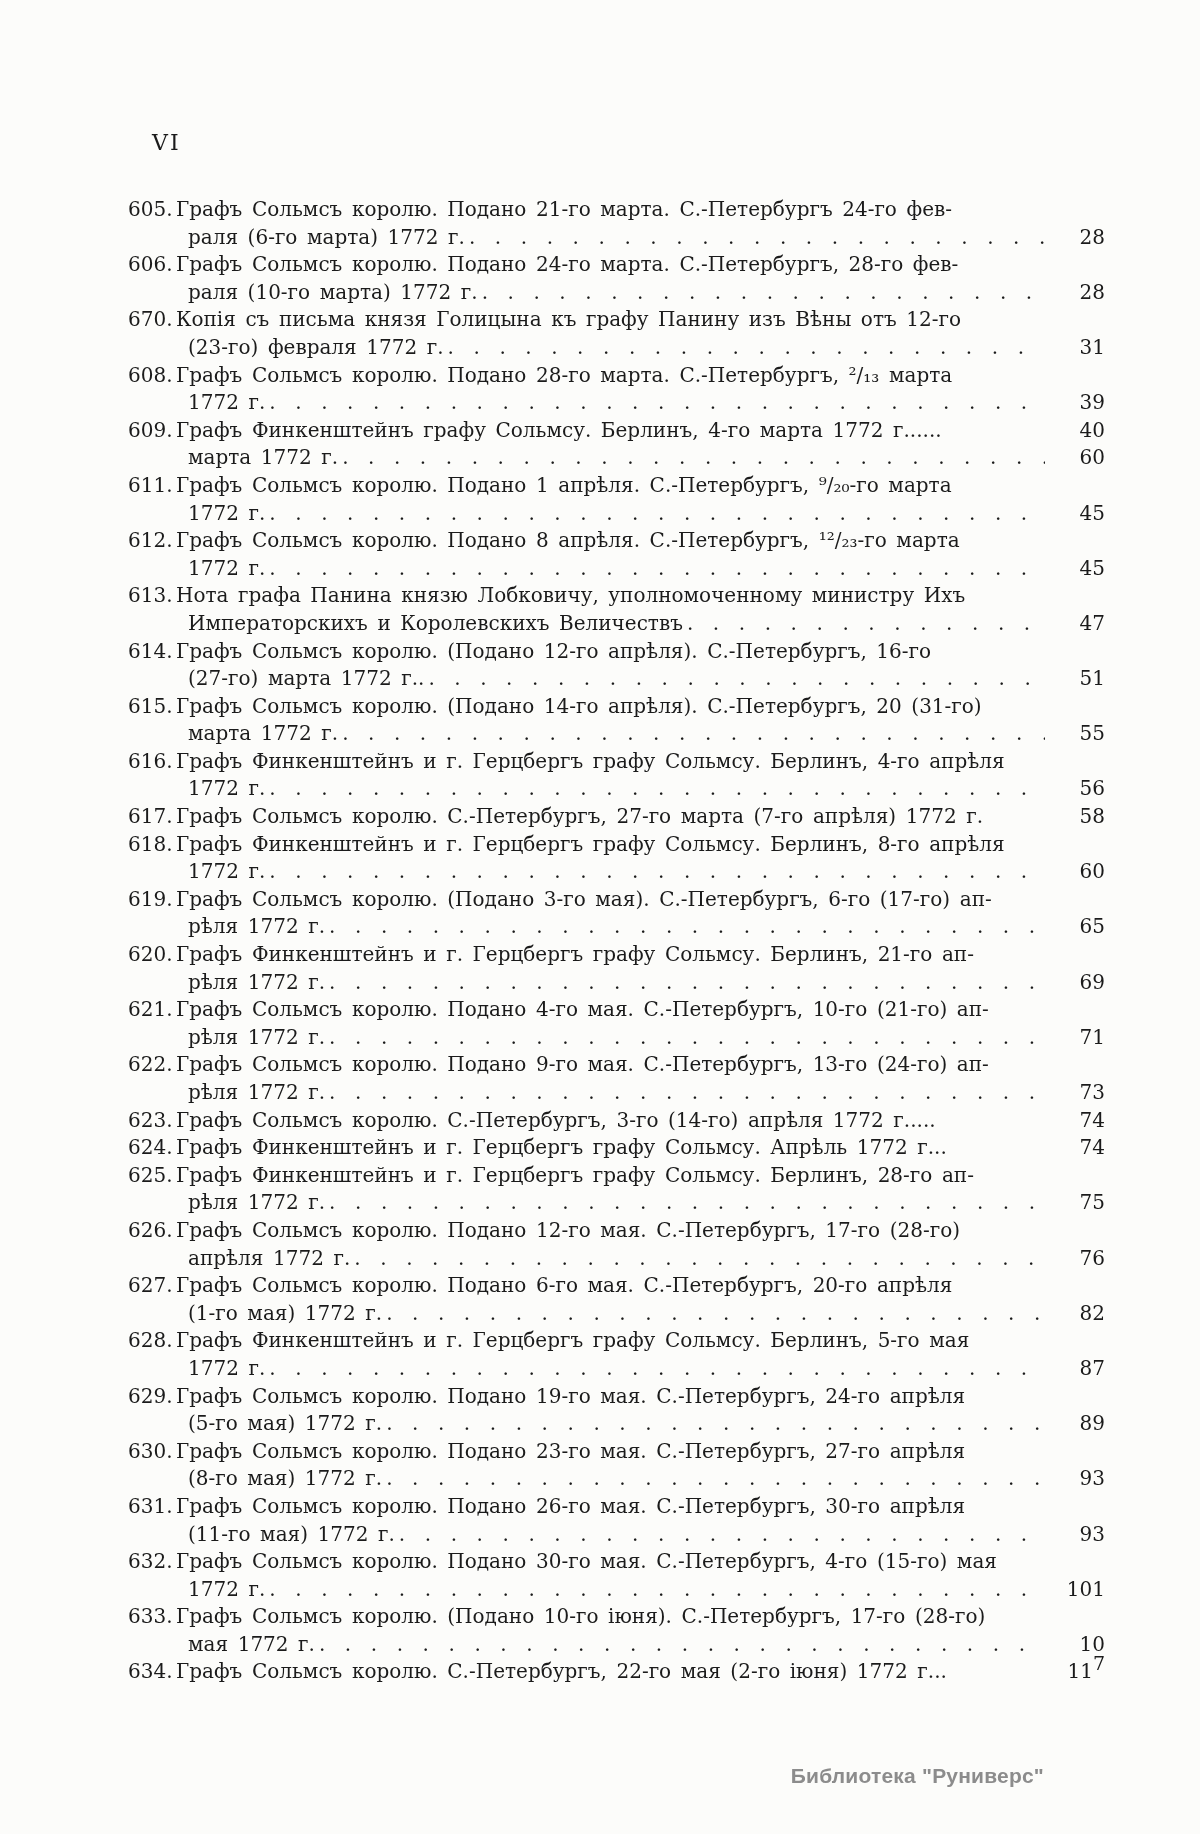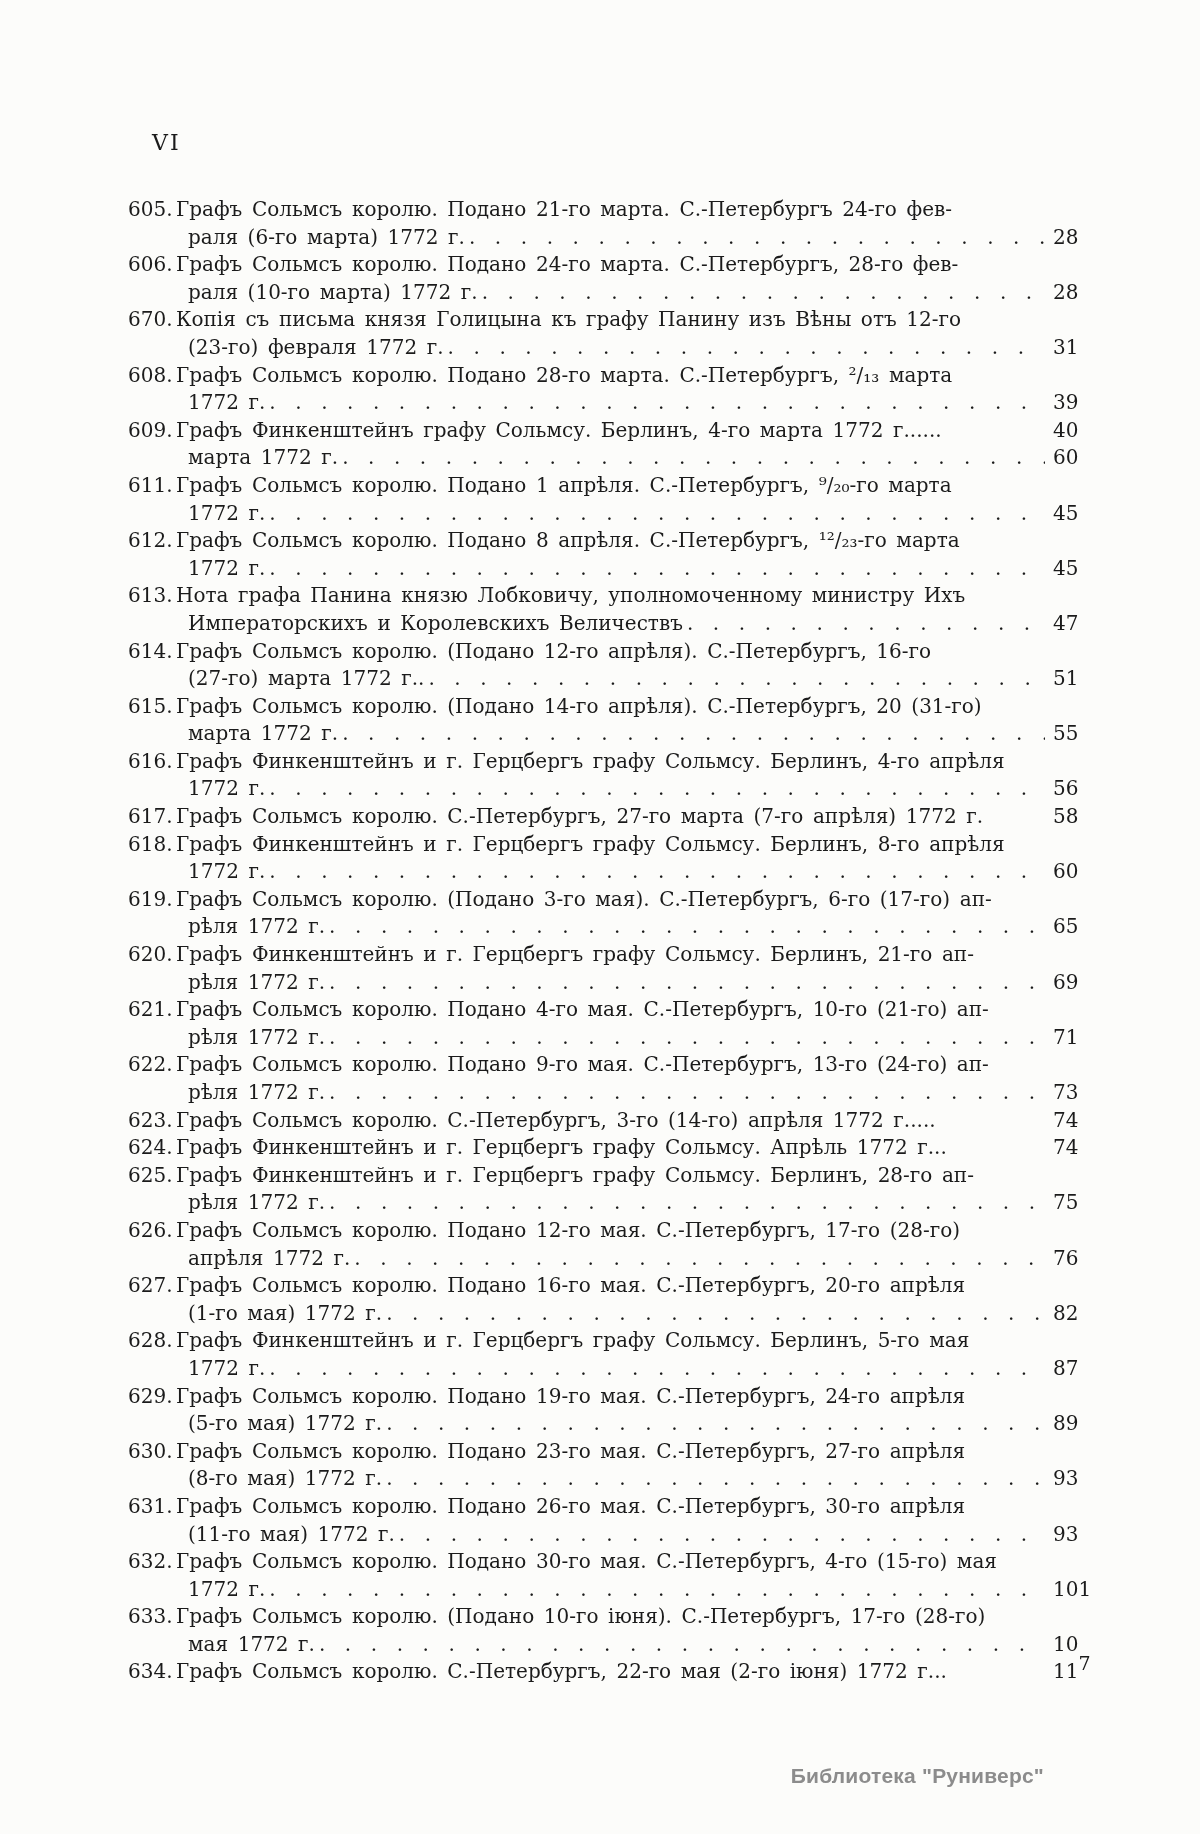--- a/index.html
+++ b/index.html
@@ -55,20 +55,21 @@
     color:#1b1b1b;
   }
   .leader::after{
     content:". . . . . . . . . . . . . . . . . . . . . . . . . . . . . . . . . . . . . . . . . . . . . . . . . . . . . . . . . . . . . . . . . . . .";
     letter-spacing:5px;
   }
   .spacer{flex:1 1 auto;}
   .pg{
     flex:none;
     width:52px;
+    text-align:right;
     font-size:20px;
   }
   .pg .sup{
     position:relative;
     top:-0.45em;
     font-size:0.95em;
   }
   .watermark{
     position:absolute;
     right:156px;
@@ -304,21 +305,21 @@
       </div>
       <div class="line">
         <span class="cont-spacer"></span>
         <span class="txt">апрѣля 1772 г.</span>
         <span class="leader"></span>
         <span class="pg">76</span>
       </div>
       <div class="line">
         <span class="num">627.</span>
         <span class="numgap"></span>
-        <span class="txt">Графъ Сольмсъ королю. Подано 16-го мая. С.-Петербургъ, 20-го апрѣля</span>
+        <span class="txt">Графъ Сольмсъ королю. Подано 6-го мая. С.-Петербургъ, 20-го апрѣля</span>
       </div>
       <div class="line">
         <span class="cont-spacer"></span>
         <span class="txt">(1-го мая) 1772 г.</span>
         <span class="leader"></span>
         <span class="pg">82</span>
       </div>
       <div class="line">
         <span class="num">628.</span>
         <span class="numgap"></span>

